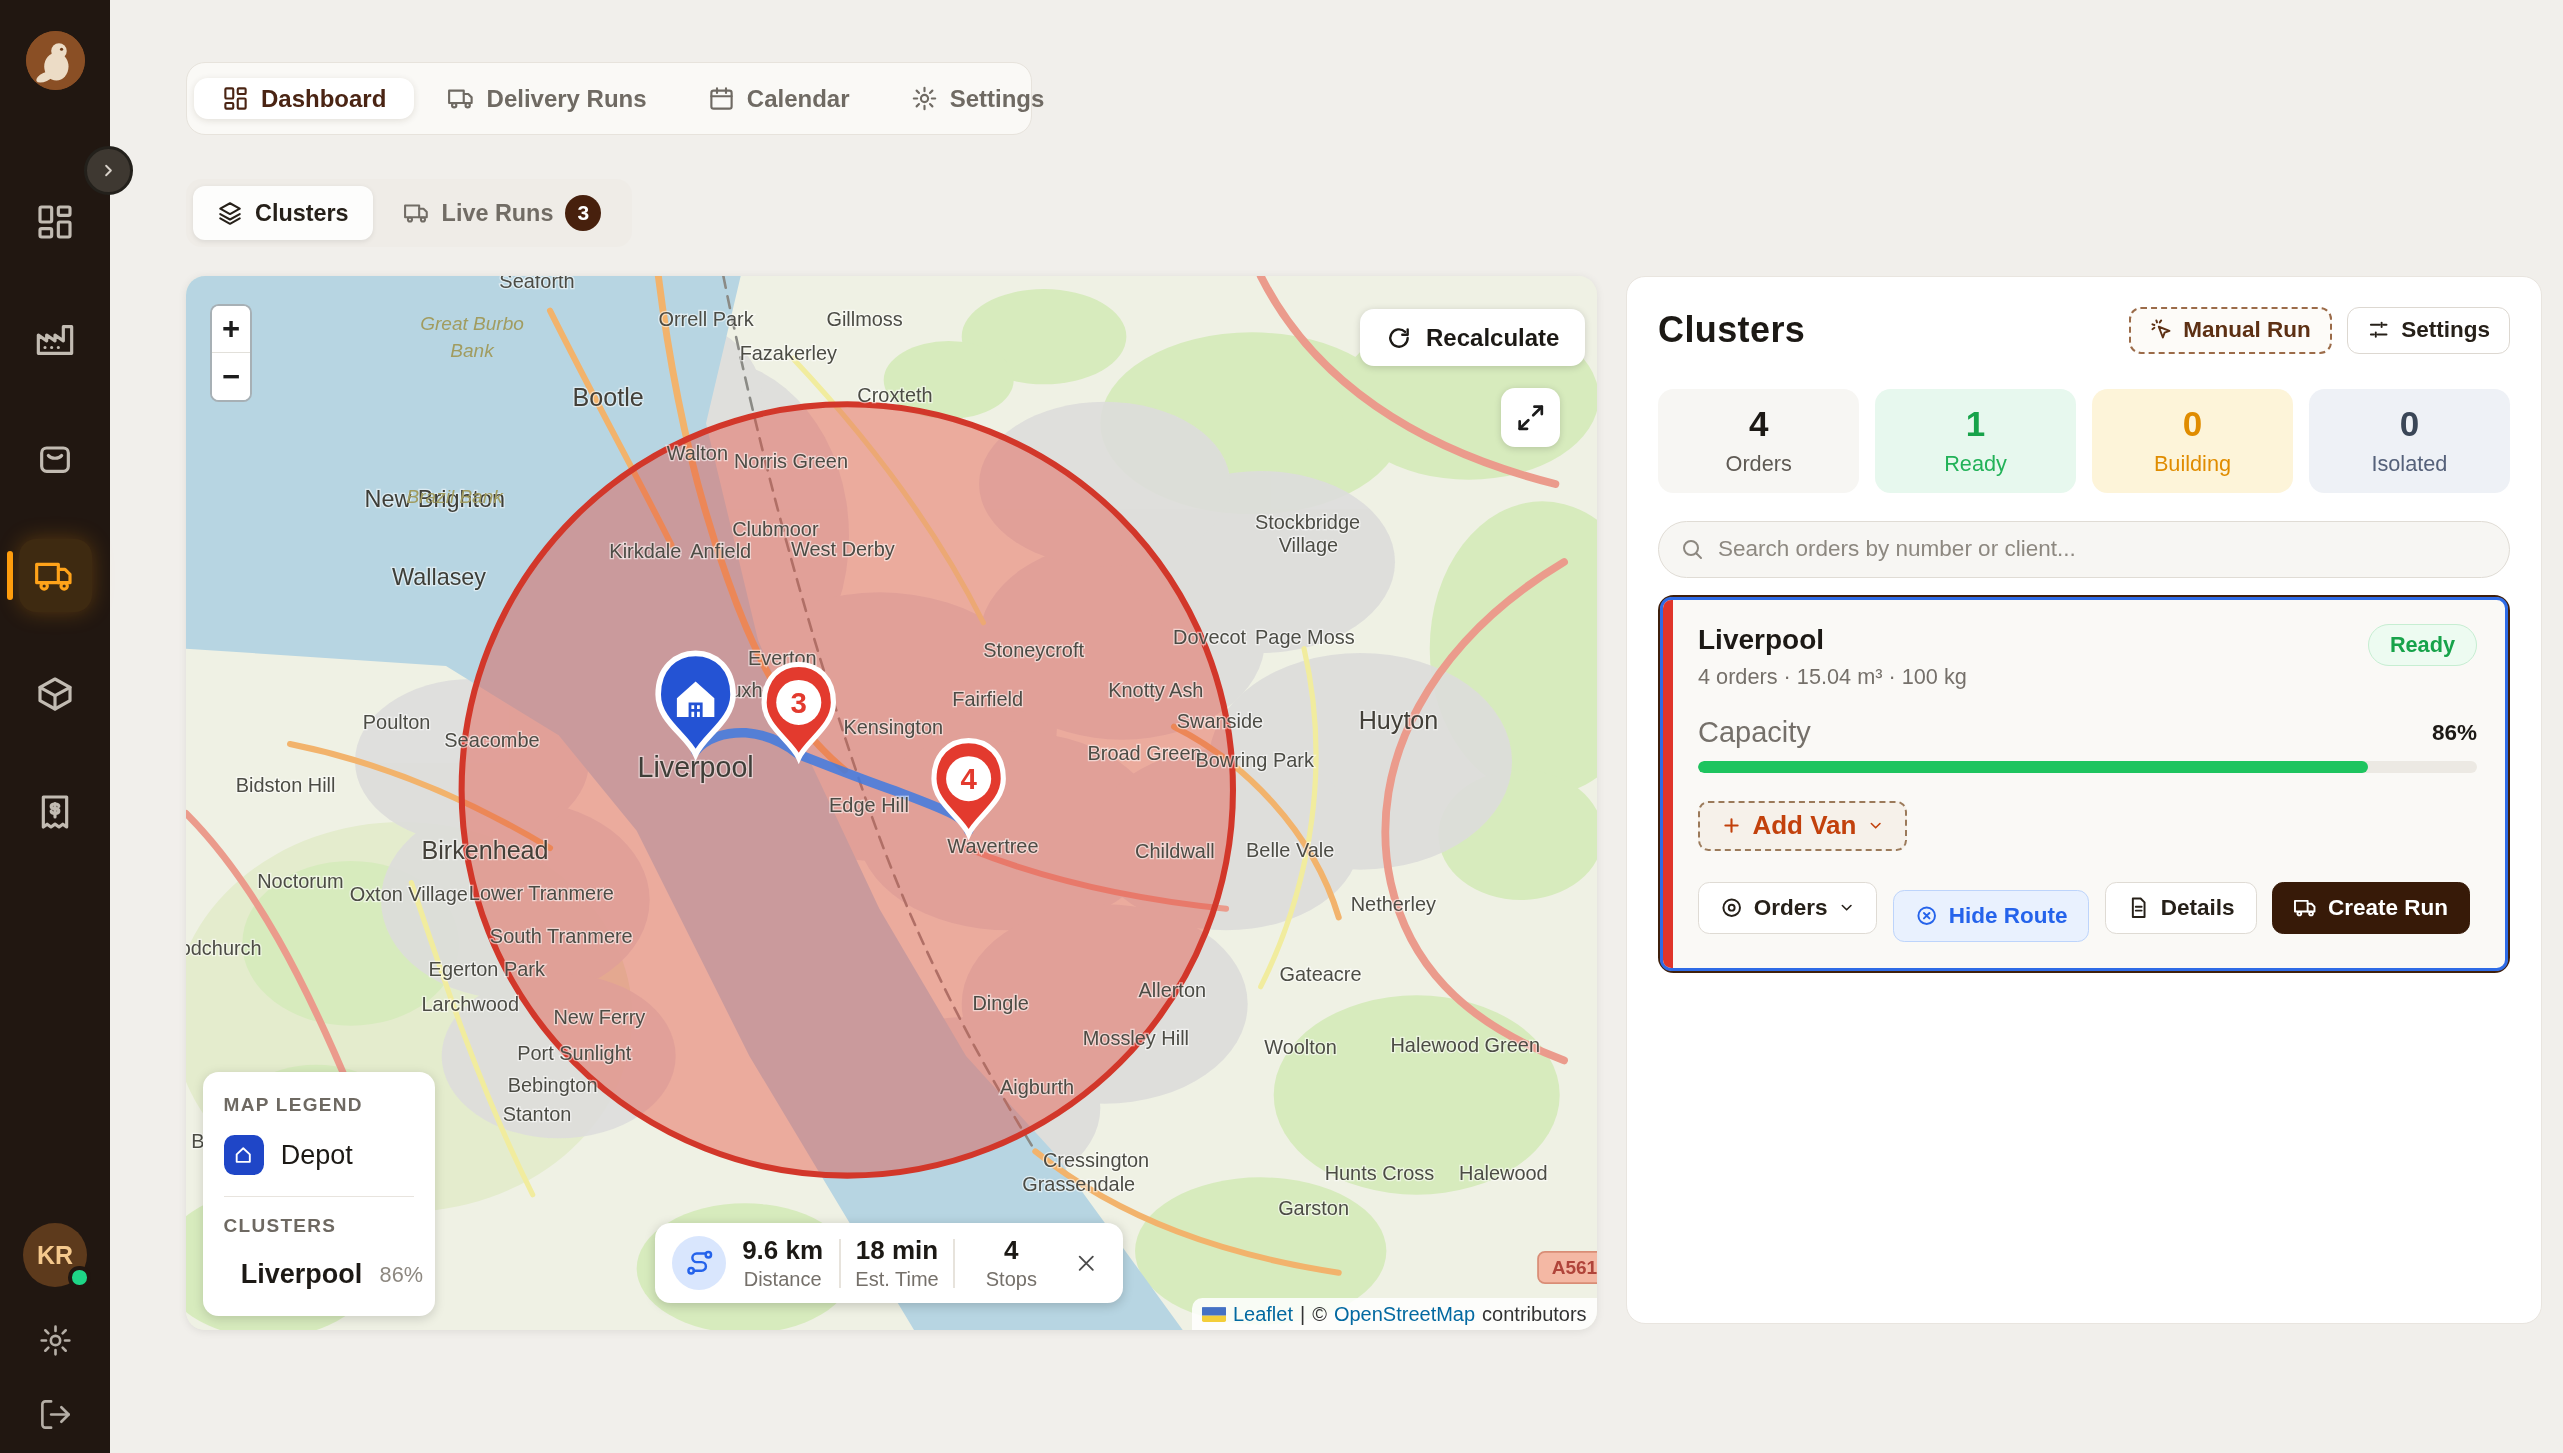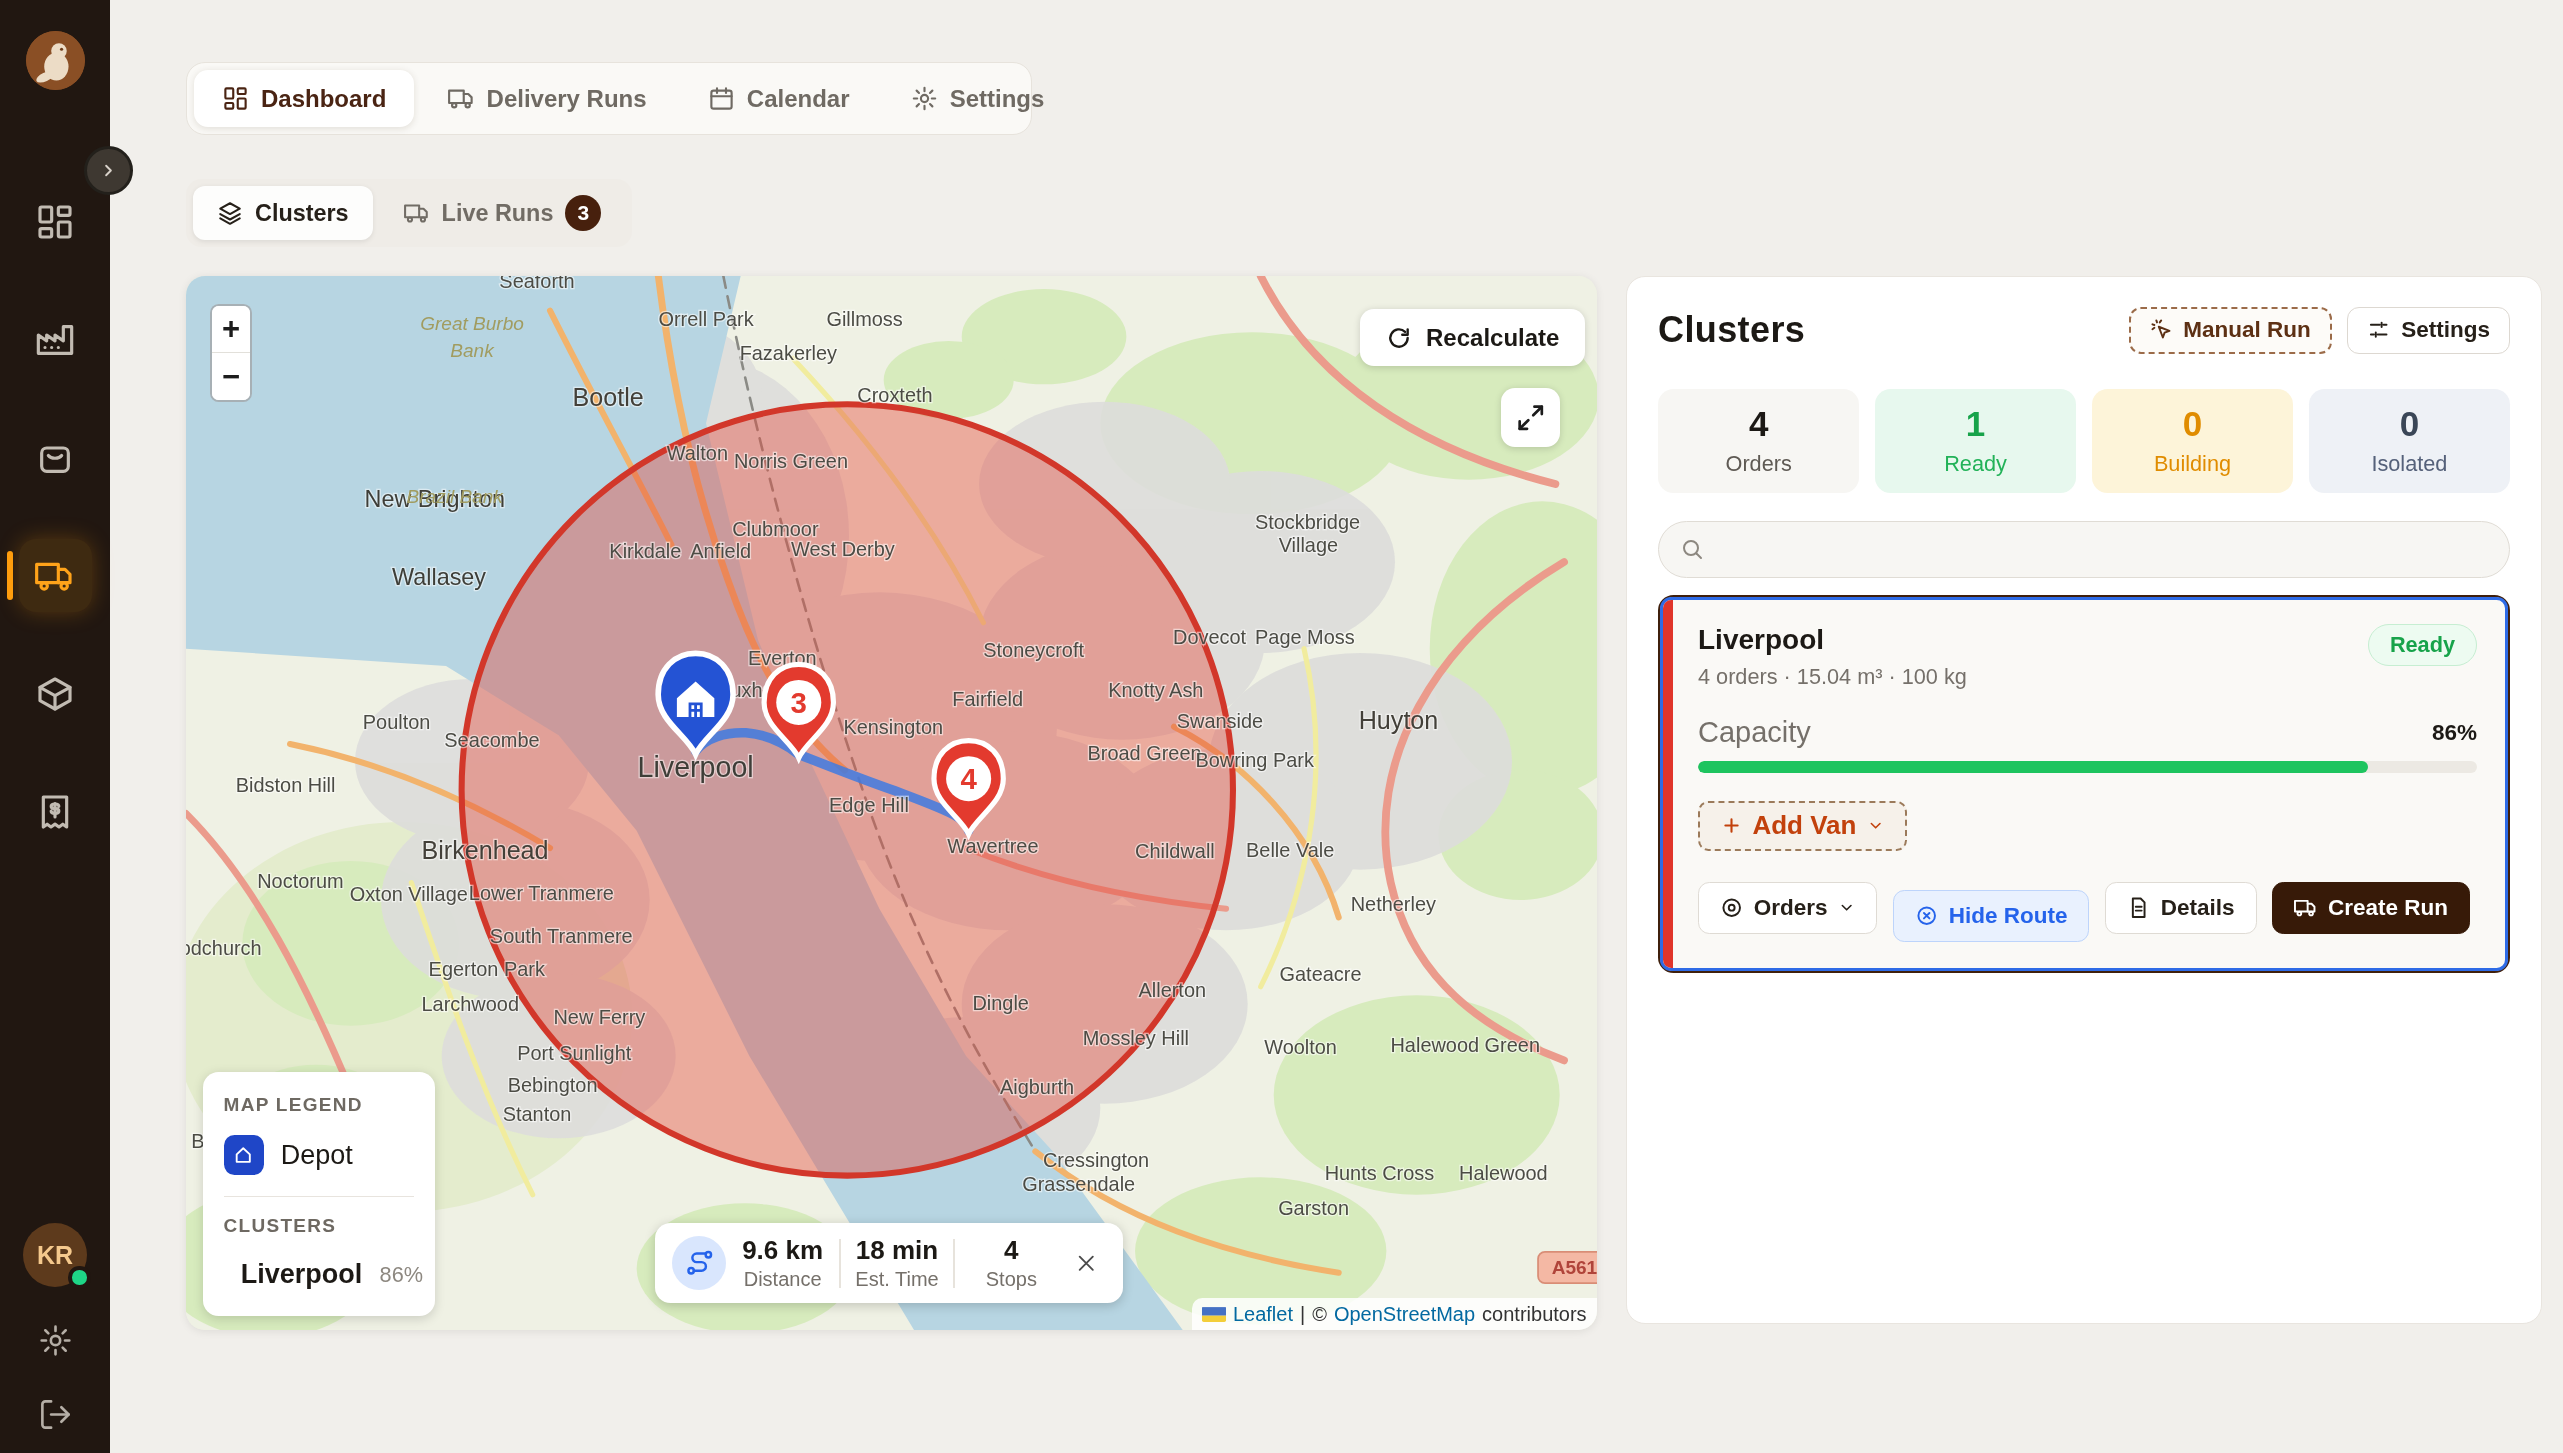--- a/index.html
+++ b/index.html
@@ -25,21 +25,21 @@
     flex-direction:column; align-items:center; gap:36px; }
   .avatar { width:64px; height:64px; border-radius:50%; background:#5d3a1c; position:relative;
     display:flex; align-items:center; justify-content:center; color:#f5c98d; font-size:25px; font-weight:bold; }
   .avatar .dot { position:absolute; right:-3.5px; bottom:-1.7px; width:22.5px; height:22.5px; border-radius:50%;
     background:#1ed687; border:4.3px solid #211711; }
   .side-util { color:#b5aea6; } .side-util svg { width:35px; height:35px; }
 
   
   .topnav { position:absolute; left:186px; top:62px; width:846px; height:73px; background:#faf9f6;
     border:1.7px solid #e7e3dc; border-radius:19px; display:flex; align-items:center; padding:7px; gap:5.2px; }
-  .topnav .tab { display:flex; align-items:center; gap:12px; height:57px; padding:0 28px;
+  .topnav .tab { display:flex; align-items:center; gap:12px; height:41px; padding:0 28px;
     border-radius:14px; color:#6f6a63; font-size:24px; font-weight:600; white-space:nowrap; }
   .topnav .tab svg { width:27px; height:27px; }
   .topnav .tab.active { background:#ffffff; color:#4a2413; box-shadow:0 1.7px 7px rgba(60,40,20,.12); }
 
   .subtabs { position:absolute; left:186px; top:179px; height:68px; background:#efece7;
     border-radius:15.6px; display:flex; align-items:center; padding:7px; gap:7px; }
   .subtabs .tab { display:flex; align-items:center; gap:12px; height:54px; padding:0 24px;
     border-radius:12px; color:#716c65; font-size:23.4px; font-weight:600; white-space:nowrap; }
   .subtabs .tab svg { width:26px; height:26px; }
   .subtabs .tab.active { background:#fdfdfc; color:#262019; box-shadow:0 1.7px 5.2px rgba(0,0,0,.08); }
@@ -571,20 +571,21 @@
         <div class="num">0</div>
         <div class="lab">Isolated</div>
       </div>
     </div>
 
   <div class="searchbar">
     <svg viewBox="0 0 24 24" fill="none" stroke="currentColor" stroke-width="2" stroke-linecap="round">
       <circle cx="11" cy="11" r="7"></circle>
         <path d="M16.5 16.5L21 21"></path>
       </svg>
+    <input type="text" placeholder="Search orders by number or client..." style="">
   </div>
 
 
   <div class="cluster-card">
     <div class="cluster-inner">
       <div class="cc-top">
         <div>
           <div class="cc-title">Liverpool</div>
           <div class="cc-meta">4 orders · 15.04 m³ · 100 kg</div>
         </div>

